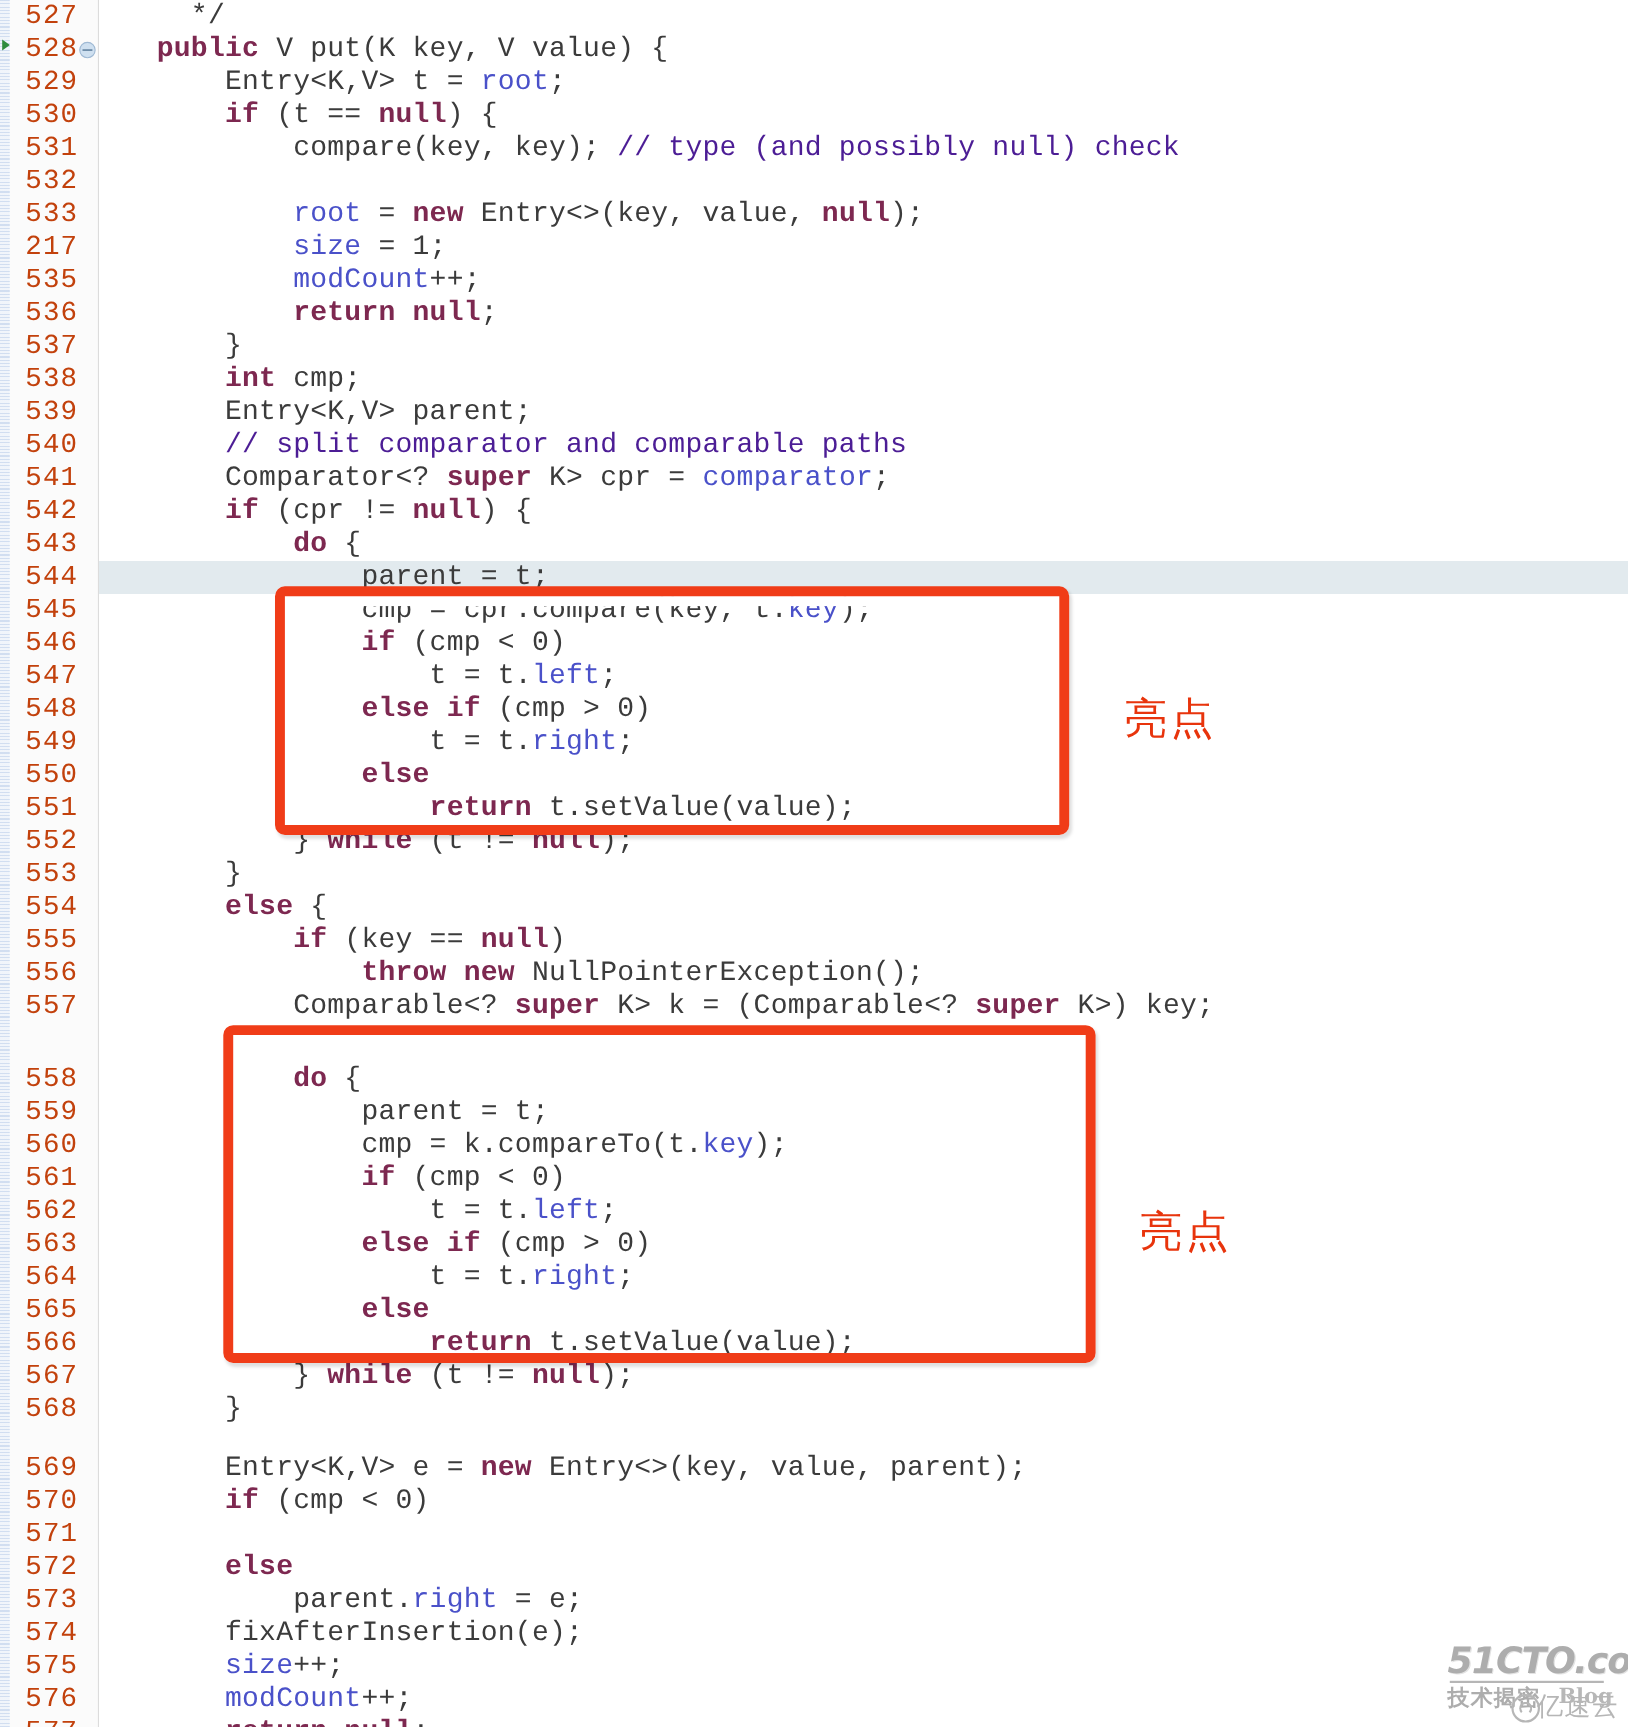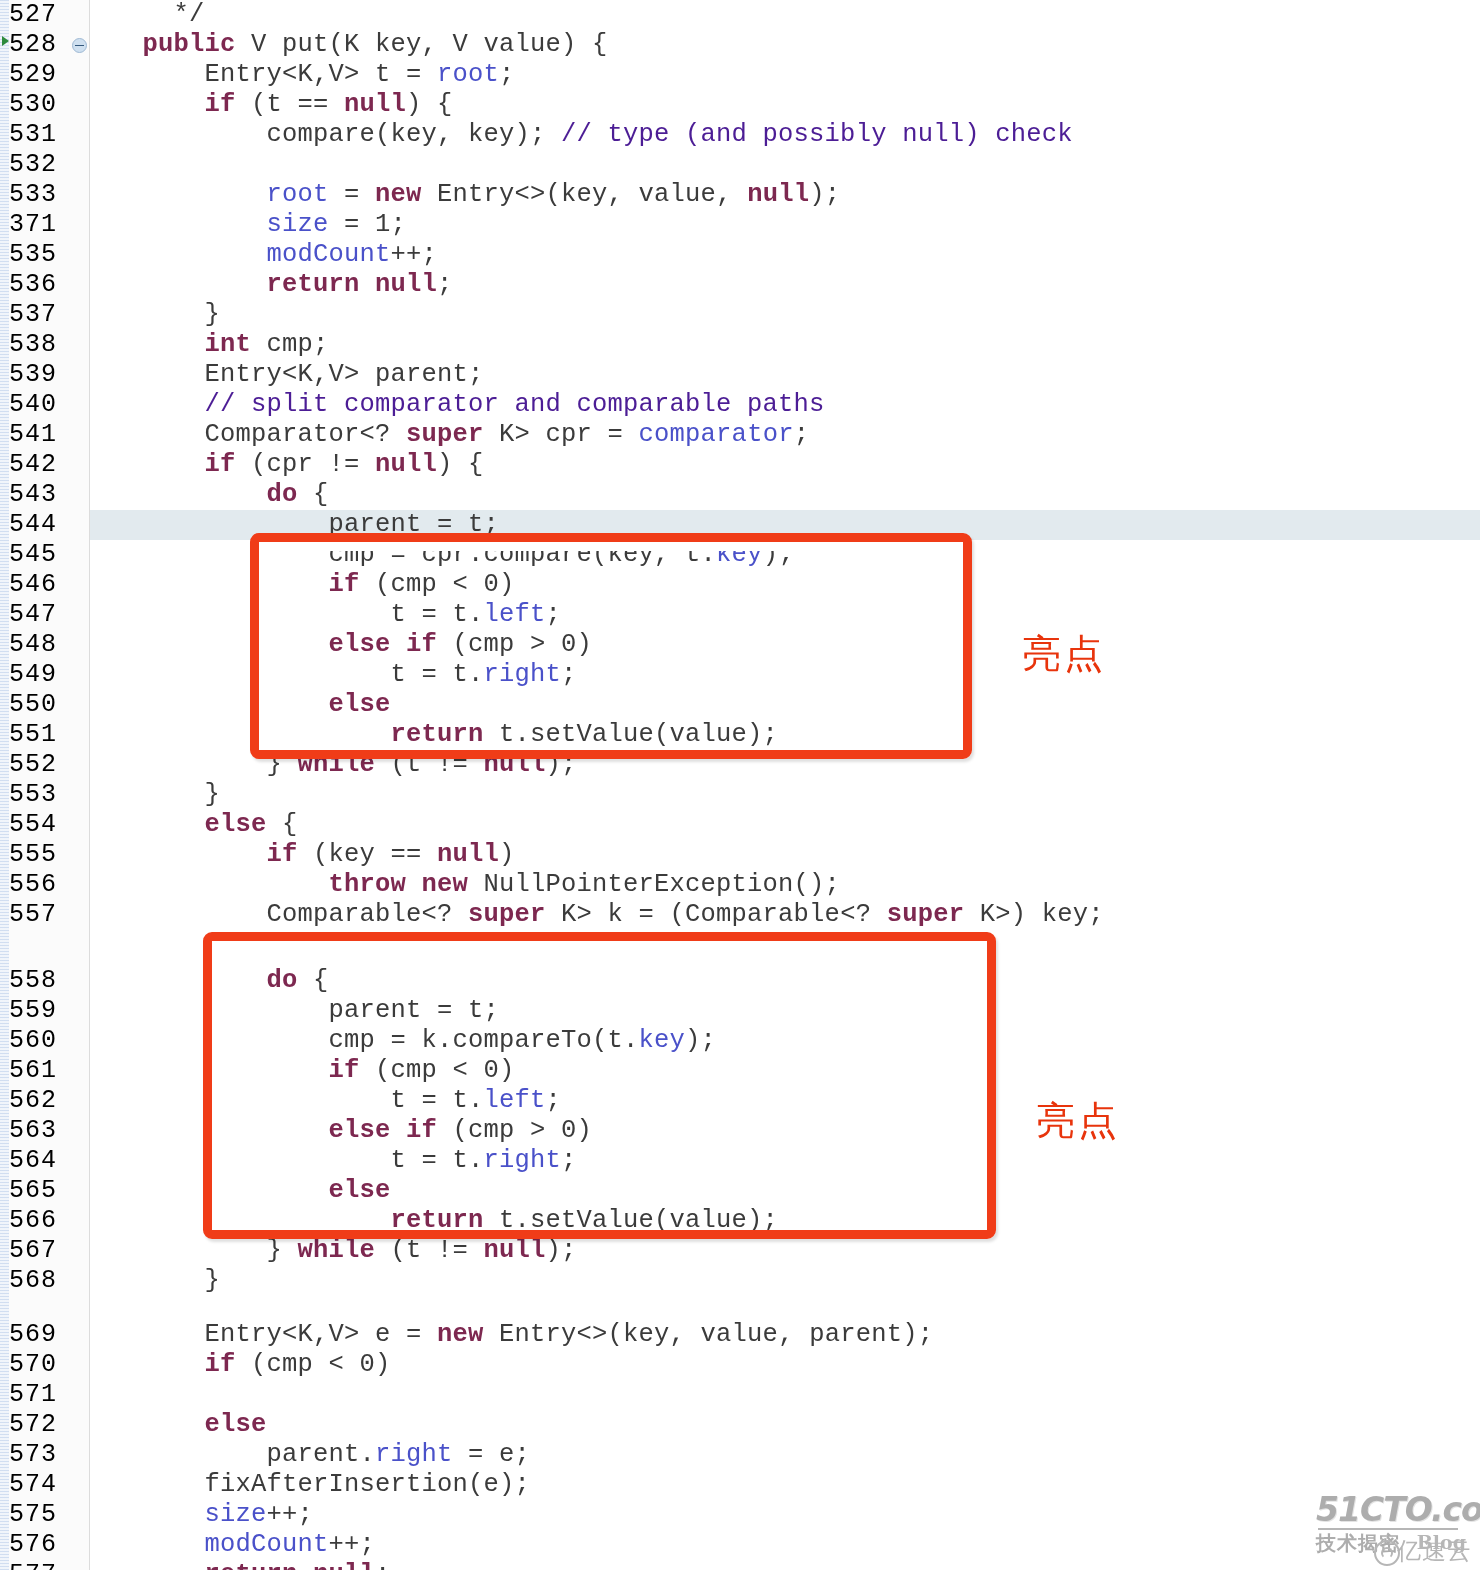--- a/index.html
+++ b/index.html
@@ -60,22 +60,22 @@
   .row.cur .line-hl {
     position: absolute;
     left: 90px; top: 0;
     right: 0; height: 30px;
     background: #e2eaee;
   }
   .lineno {
     position: absolute;
     left: 9px; top: 0;
     width: 62px;
-    text-align: left;
-    color: #000000;
+    text-align: right;
+    color: #c2410c;
     font-size: 25px;
     font-family: "Liberation Mono", "DejaVu Sans Mono", monospace;
     letter-spacing: 1px;
   }
   .fold {
     position: absolute;
     left: 72px; top: 8px;
     width: 15px; height: 15px;
     border-radius: 50%;
     background: #cfe0f0;
@@ -208,21 +208,21 @@
   <div class="gutter"></div>
 
   <div class="rows" id="rows">
       <div class="row" style="top: 0px;"><div class="lineno">527</div><div class="code"><span class="plain">     */</span></div></div>
       <div class="row" style="top: 0px;"><div class="lineno">528</div><div class="fold"></div><div class="code"><span class="kw">   public</span><span class="plain"> V put(K key, V value) {</span></div></div>
       <div class="row" style="top: 0px;"><div class="lineno">529</div><div class="code"><span class="plain">       Entry&lt;K,V&gt; t = </span><span class="fld">root</span><span class="plain">;</span></div></div>
       <div class="row" style="top: 0px;"><div class="lineno">530</div><div class="code"><span class="kw">       if</span><span class="plain"> (t == </span><span class="kw">null</span><span class="plain">) {</span></div></div>
       <div class="row" style="top: 0px;"><div class="lineno">531</div><div class="code"><span class="plain">           compare(key, key); </span><span class="cmt">// type (and possibly null) check</span></div></div>
       <div class="row" style="top: 0px;"><div class="lineno">532</div><div class="code"><span class="plain"></span></div></div>
       <div class="row" style="top: 0px;"><div class="lineno">533</div><div class="code"><span class="fld">           root</span><span class="plain"> = </span><span class="kw">new</span><span class="plain"> Entry&lt;&gt;(key, value, </span><span class="kw">null</span><span class="plain">);</span></div></div>
-      <div class="row" style="top: 0px;"><div class="lineno">371</div><div class="code"><span class="fld">           size</span><span class="plain"> = 1;</span></div></div>
+      <div class="row" style="top: 0px;"><div class="lineno">217</div><div class="code"><span class="fld">           size</span><span class="plain"> = 1;</span></div></div>
       <div class="row" style="top: 0px;"><div class="lineno">535</div><div class="code"><span class="fld">           modCount</span><span class="plain">++;</span></div></div>
       <div class="row" style="top: 0px;"><div class="lineno">536</div><div class="code"><span class="kw">           return null</span><span class="plain">;</span></div></div>
       <div class="row" style="top: 0px;"><div class="lineno">537</div><div class="code"><span class="plain">       }</span></div></div>
       <div class="row" style="top: 0px;"><div class="lineno">538</div><div class="code"><span class="kw">       int</span><span class="plain"> cmp;</span></div></div>
       <div class="row" style="top: 0px;"><div class="lineno">539</div><div class="code"><span class="plain">       Entry&lt;K,V&gt; parent;</span></div></div>
       <div class="row" style="top: 0px; padding-left: 48px;"><div class="lineno">540</div><div class="code"><span class="cmt">       // split comparator and comparable paths</span></div></div>
       <div class="row" style="top: 0px;"><div class="lineno">541</div><div class="code"><span class="plain">       Comparator&lt;? </span><span class="kw">super</span><span class="plain"> K&gt; cpr = </span><span class="fld">comparator</span><span class="plain">;</span></div></div>
       <div class="row" style="top: 0px;"><div class="lineno">542</div><div class="code"><span class="kw">       if</span><span class="plain"> (cpr != </span><span class="kw">null</span><span class="plain">) {</span></div></div>
       <div class="row" style="top: 0px;"><div class="lineno">543</div><div class="code"><span class="kw">           do</span><span class="plain"> {</span></div></div>
       <div class="row cur" style="top: 0px;"><div class="line-hl"></div><div class="lineno">544</div><div class="code"><span class="plain">               parent = t;</span></div></div>

